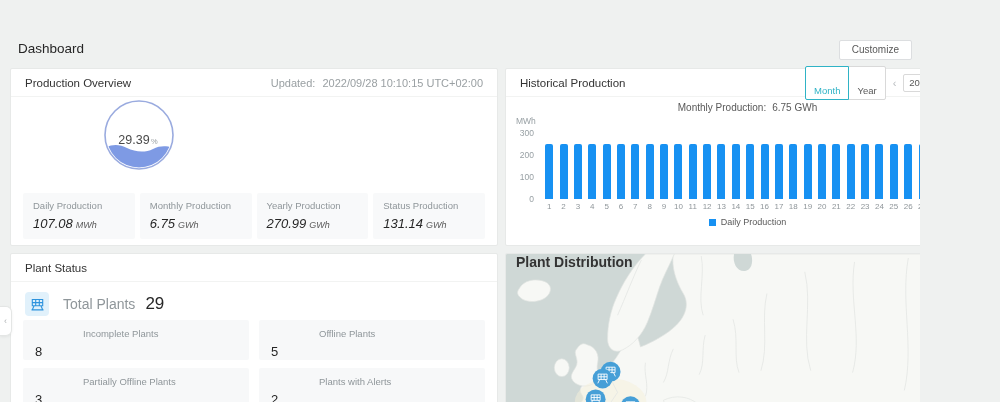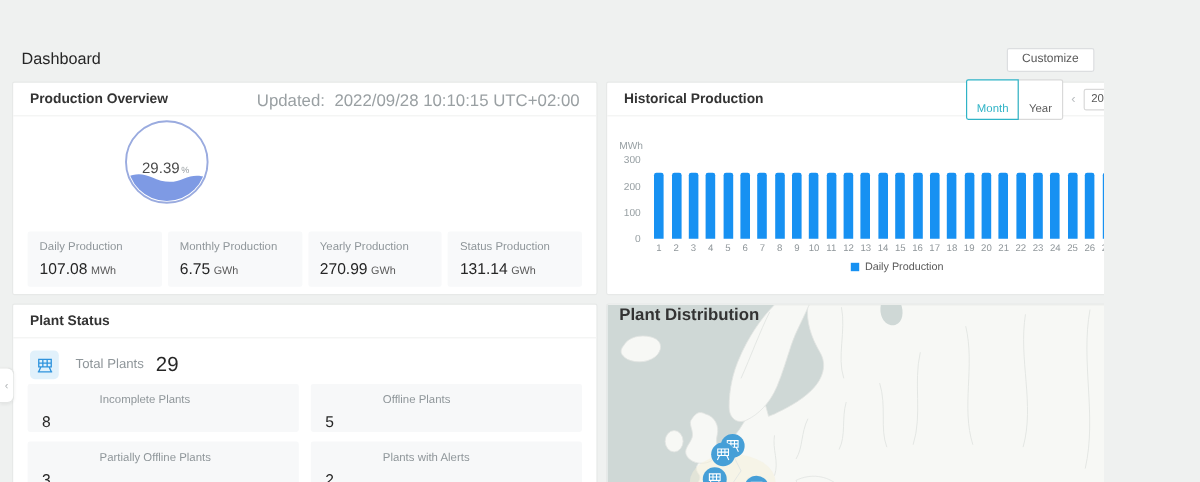--- a/index.html
+++ b/index.html
@@ -10,34 +10,34 @@
   .customize-btn{position:absolute;right:8px;top:8px;height:20px;padding:0 12px;background:#fff;
        border:1px solid #dcdee0;border-radius:2px;font-size:10px;color:#595959;line-height:18px;cursor:pointer;}
   
   .panel{position:absolute;background:#fff;border:1px solid #e7e9e8;border-radius:2px;box-sizing:border-box;}
   #panel-po{left:10px;top:36px;width:488px;height:178px;}
   #panel-hp{left:505px;top:36px;width:485px;height:178px;}
   #panel-ps{left:10px;top:221px;width:488px;height:176px;}
   #panel-pd{left:505px;top:221px;width:485px;height:176px;overflow:hidden;}
   .panel-header{display:flex;justify-content:space-between;align-items:center;padding:0 14px;height:27px;
        border-bottom:1px solid #f2f3f2;}
-  .panel-title{font-size:11.5px;font-weight:700;color:#333;}
-  .updated{font-size:14px;color:#9aa0a3;}
+  .panel-title{font-size:11.5px;font-weight:400;color:#333;}
+  .updated{font-size:11px;color:#9aa0a3;}
   .updated .u-val{margin-left:4px;}
   
   .gauge-svg{position:absolute;left:90px;top:28px;}
   .power-block{position:absolute;left:272px;top:36px;width:190px;}
   .pb-label{font-size:9.5px;color:#9aa0a3;}
   .pb-value{font-size:17px;color:#262626;margin:2px 0 6px;}
   .pb-value .unit{font-size:9.5px;color:#8c8c8c;margin-left:4px;}
   .pb-divider{width:92px;border:none;border-top:1px solid #ededed;margin:0 0 7px 0;}
   .po-stats{position:absolute;left:12px;right:12px;top:124px;display:flex;gap:5px;}
   .stat-card{flex:1;background:#f8f9fa;padding:7px 10px 8px;border-radius:2px;box-sizing:border-box;}
   .stat-label{font-size:9.5px;color:#8f969a;white-space:nowrap;}
-  .stat-value{margin-top:5px;font-size:13px;color:#262626;}
+  .stat-value{margin-top:5px;font-size:13px;color:#262626;font-style:italic;}
   .stat-value .unit{font-size:9px;color:#595959;margin-left:3px;}
   
   .hp-controls{display:flex;align-items:center;gap:6px;}
   .seg{display:flex;}
   .seg-btn{font-size:9.5px;height:18px;line-height:16px;padding:16px 8px;border:1px solid #d9d9d9;background:#fff;
        color:#595959;cursor:pointer;box-sizing:border-box;}
   .seg-btn:first-child{border-radius:2px 0 0 2px;}
   .seg-btn:last-child{border-radius:0 2px 2px 0;margin-left:-1px;}
   .seg-btn.active{border-color:#2fb3c6;color:#2fb3c6;position:relative;z-index:1;}
   .chev{font-size:11px;color:#b9bdc0;cursor:pointer;line-height:18px;padding:0 1px;}
@@ -53,21 +53,21 @@
   .bar{width:8px;border-radius:2px 2px 0 0;}
   .chart-xlabels{position:absolute;left:36px;right:16px;top:133px;display:flex;}
   .xlab{flex:1;text-align:center;font-size:8px;color:#8f969a;}
   .legend{position:absolute;left:0;right:0;top:148px;display:flex;justify-content:center;align-items:center;gap:5px;}
   .legend-swatch{width:7px;height:7px;display:inline-block;}
   .legend-label{font-size:9px;color:#595959;}
   
   .ps-total{display:flex;align-items:center;margin:10px 14px 0;}
   .ps-total-icon{width:24px;height:24px;background:#e1f1fb;border-radius:4px;display:flex;
        align-items:center;justify-content:center;}
-  .ps-total-label{margin-left:14px;font-size:11px;color:#8f969a;}
+  .ps-total-label{margin-left:14px;font-size:14px;color:#8f969a;}
   .ps-total-value{margin-left:10px;font-size:17px;color:#262626;}
   .ps-grid{position:absolute;left:12px;right:12px;top:66px;display:grid;grid-template-columns:1fr 1fr;gap:8px 10px;}
   .ps-card{background:#f7f8f9;border-radius:2px;padding:8px 12px;height:40px;box-sizing:border-box;}
   .ps-card-label{font-size:9.5px;color:#8f969a;padding-left:48px;}
   .ps-card-value{margin-top:5px;font-size:13px;color:#262626;}
   
   .pd-title{position:absolute;left:10px;top:0;font-size:14px;font-weight:700;color:#333;z-index:2;}
   .map-svg{position:absolute;left:0;top:0;width:100%;height:100%;}
   
   .handle{position:absolute;left:0;top:274px;width:11px;height:28px;background:#fff;border:1px solid #e4e6e5;
@@ -139,20 +139,23 @@
             <rect x="0.7" y="1.7" width="8.6" height="7.6" rx="1" fill="none" stroke="#c3c7ca" stroke-width="0.9"></rect>
             <line x1="3" y1="0.5" x2="3" y2="2.8" stroke="#c3c7ca" stroke-width="0.9"></line>
             <line x1="7" y1="0.5" x2="7" y2="2.8" stroke="#c3c7ca" stroke-width="0.9"></line>
             <line x1="0.7" y1="4" x2="9.3" y2="4" stroke="#c3c7ca" stroke-width="0.9"></line>
           </svg>
         </span>
         <span class="chev">›</span>
       </span>
     </div>
 
+    <div class="hp-sub">
+      <span>Monthly Production:</span><span class="sub-val">6.75 GWh</span>
+    </div>
 
     <span class="y-name">MWh</span>
     <div>
         <span class="ytick" style="top: 59px;">300</span>
         <span class="ytick" style="top: 81px;">200</span>
         <span class="ytick" style="top: 103px;">100</span>
         <span class="ytick" style="top: 125px;">0</span>
       </div>
     <div class="chart-plot">
         <div class="chart-column">

